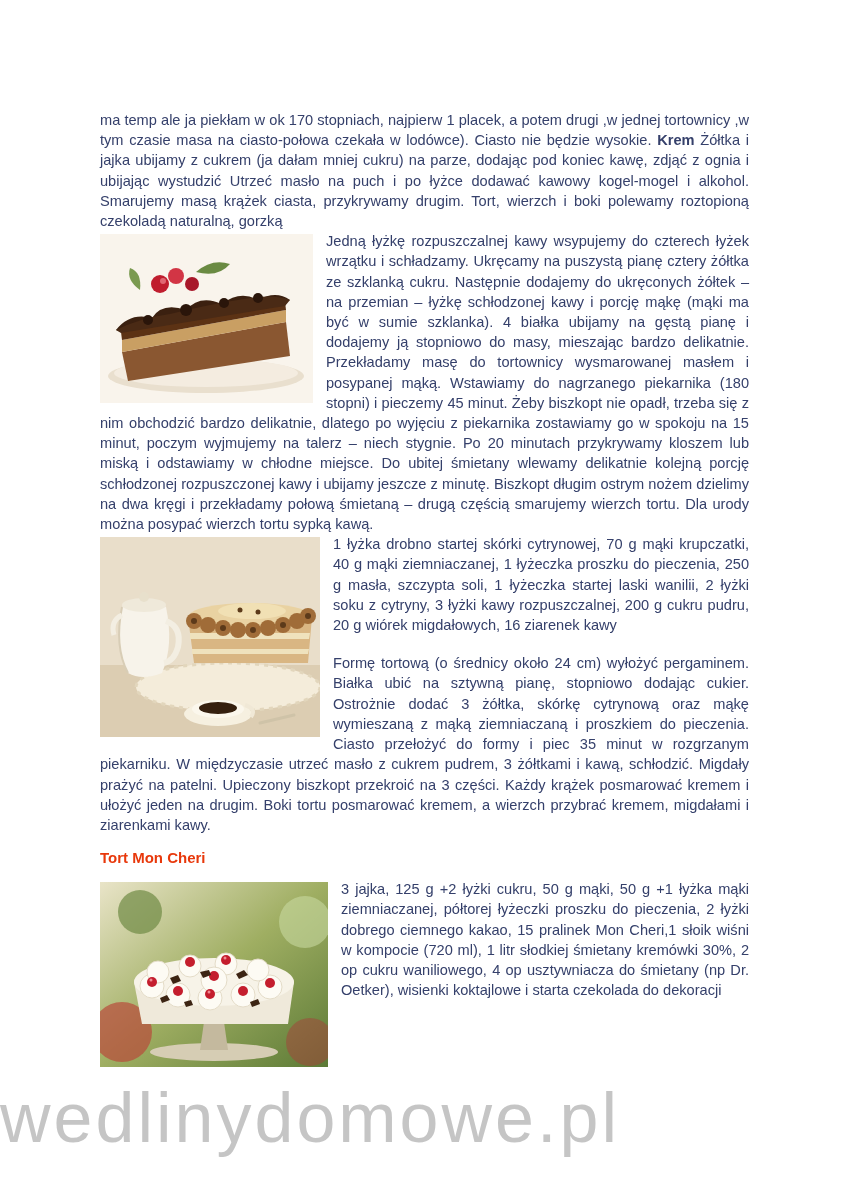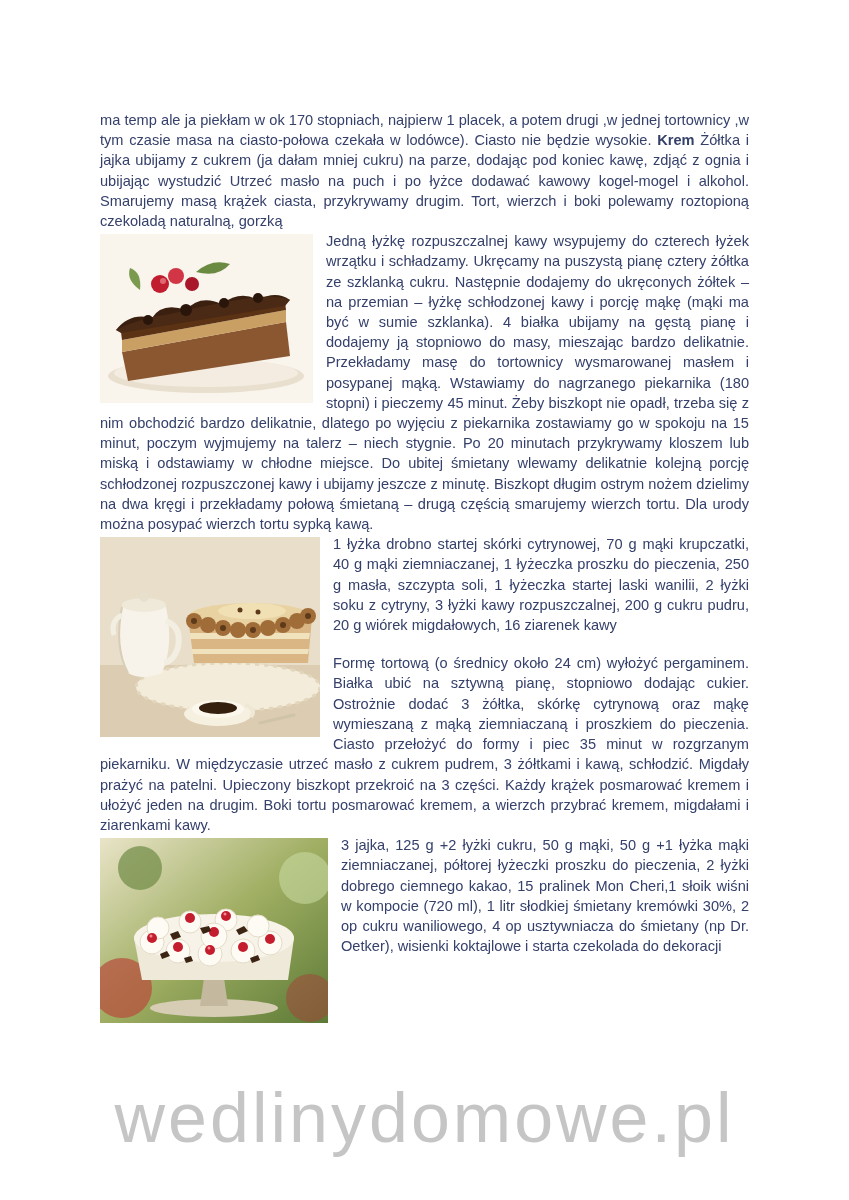--- a/index.html
+++ b/index.html
@@ -33,21 +33,20 @@
   .section::after { content: ""; display: block; clear: both; }
   .photo {
     float: left;
     margin: 3px 13px 6px 0;
   }
   .photo svg { display: block; }
   .watermark {
     position: absolute;
     left: 0; right: 0;
     top: 1068px;
-    text-align: center;
     font-size: 70px;
     line-height: 1;
     letter-spacing: 3px;
     color: #7f7f7f;
     opacity: 0.45;
     white-space: nowrap;
     z-index: 6;
     pointer-events: none;
   }
 </style>
@@ -132,20 +131,21 @@
           <ellipse cx="118" cy="172" rx="26" ry="9" fill="#fbf7ec"></ellipse>
           <ellipse cx="118" cy="171" rx="19" ry="6" fill="#35200f"></ellipse>
           <path d="M145 168 q12 4 6 12" fill="none" stroke="#f0e8d6" stroke-width="4"></path>
           <path d="M160 186 l34 -8" stroke="#cfc3a8" stroke-width="3" stroke-linecap="round"></path>
         </svg>
       </div>
       <p class="body para-gap">1 łyżka drobno startej skórki cytrynowej, 70 g mąki krupczatki, 40 g mąki ziemniaczanej, 1 łyżeczka proszku do pieczenia, 250 g masła, szczypta soli, 1 łyżeczka startej laski wanilii, 2 łyżki soku z cytryny, 3 łyżki kawy rozpuszczalnej, 200 g cukru pudru, 20 g wiórek migdałowych, 16 ziarenek kawy</p>
       <p class="body">Formę tortową (o średnicy około 24 cm) wyłożyć pergaminem. Białka ubić na sztywną pianę, stopniowo dodając cukier. Ostrożnie dodać 3 żółtka, skórkę cytrynową oraz mąkę wymieszaną z mąką ziemniaczaną i proszkiem do pieczenia. Ciasto przełożyć do formy i piec 35 minut w rozgrzanym piekarniku. W międzyczasie utrzeć masło z cukrem pudrem, 3 żółtkami i kawą, schłodzić. Migdały prażyć na patelni. Upieczony biszkopt przekroić na 3 części. Każdy krążek posmarować kremem i ułożyć jeden na drugim. Boki tortu posmarować kremem, a wierzch przybrać kremem, migdałami i ziarenkami kawy.</p>
     </div>
 
+    <h2 class="heading">Tort Mon Cheri</h2>
     <div class="section">
       <div class="photo" role="img" aria-label="mon-cheri-cream-cake-photo">
         <svg width="228" height="185" viewBox="0 0 228 185" xmlns="http://www.w3.org/2000/svg">
           <defs>
             <linearGradient id="g3" x1="0" y1="0" x2="1" y2="1">
               <stop offset="0" stop-color="#e9e4c8"></stop>
               <stop offset="0.5" stop-color="#9fae62"></stop>
               <stop offset="1" stop-color="#5c7a36"></stop>
             </linearGradient>
           </defs>

